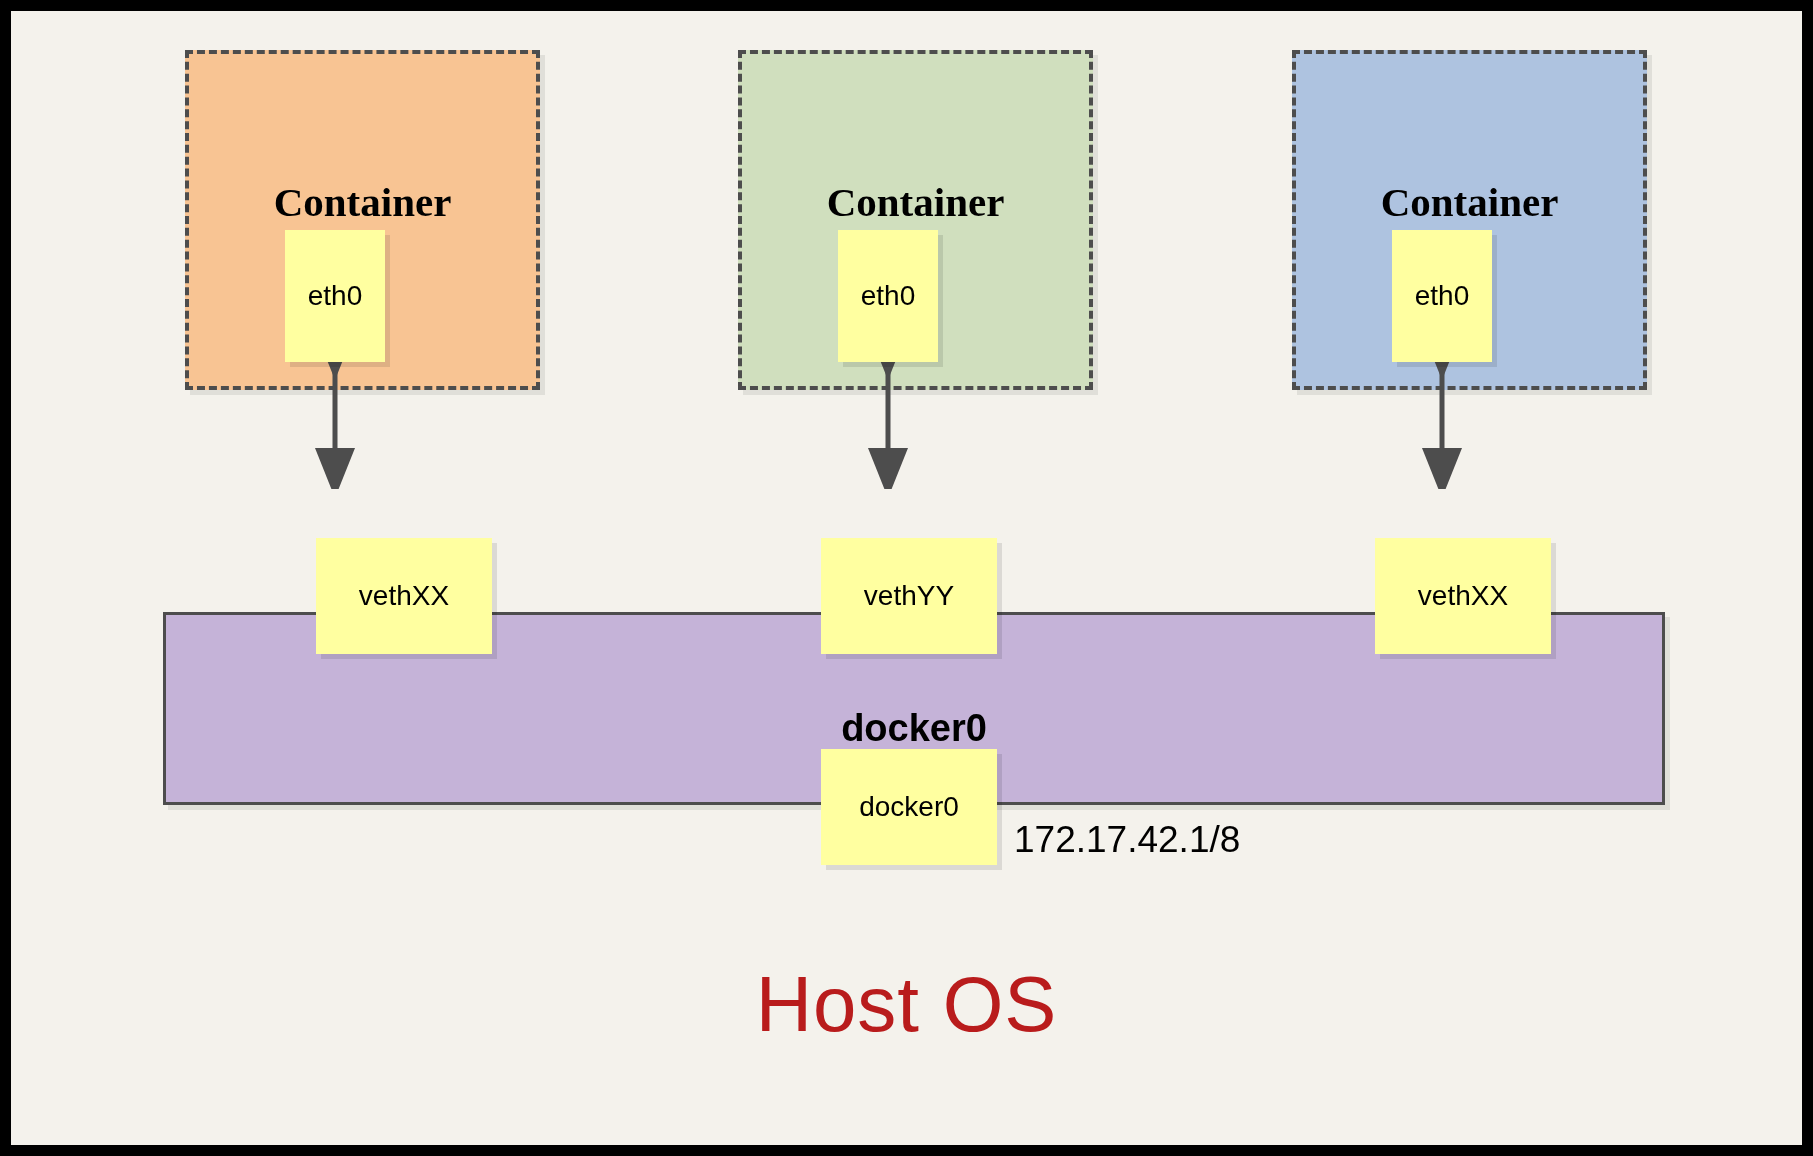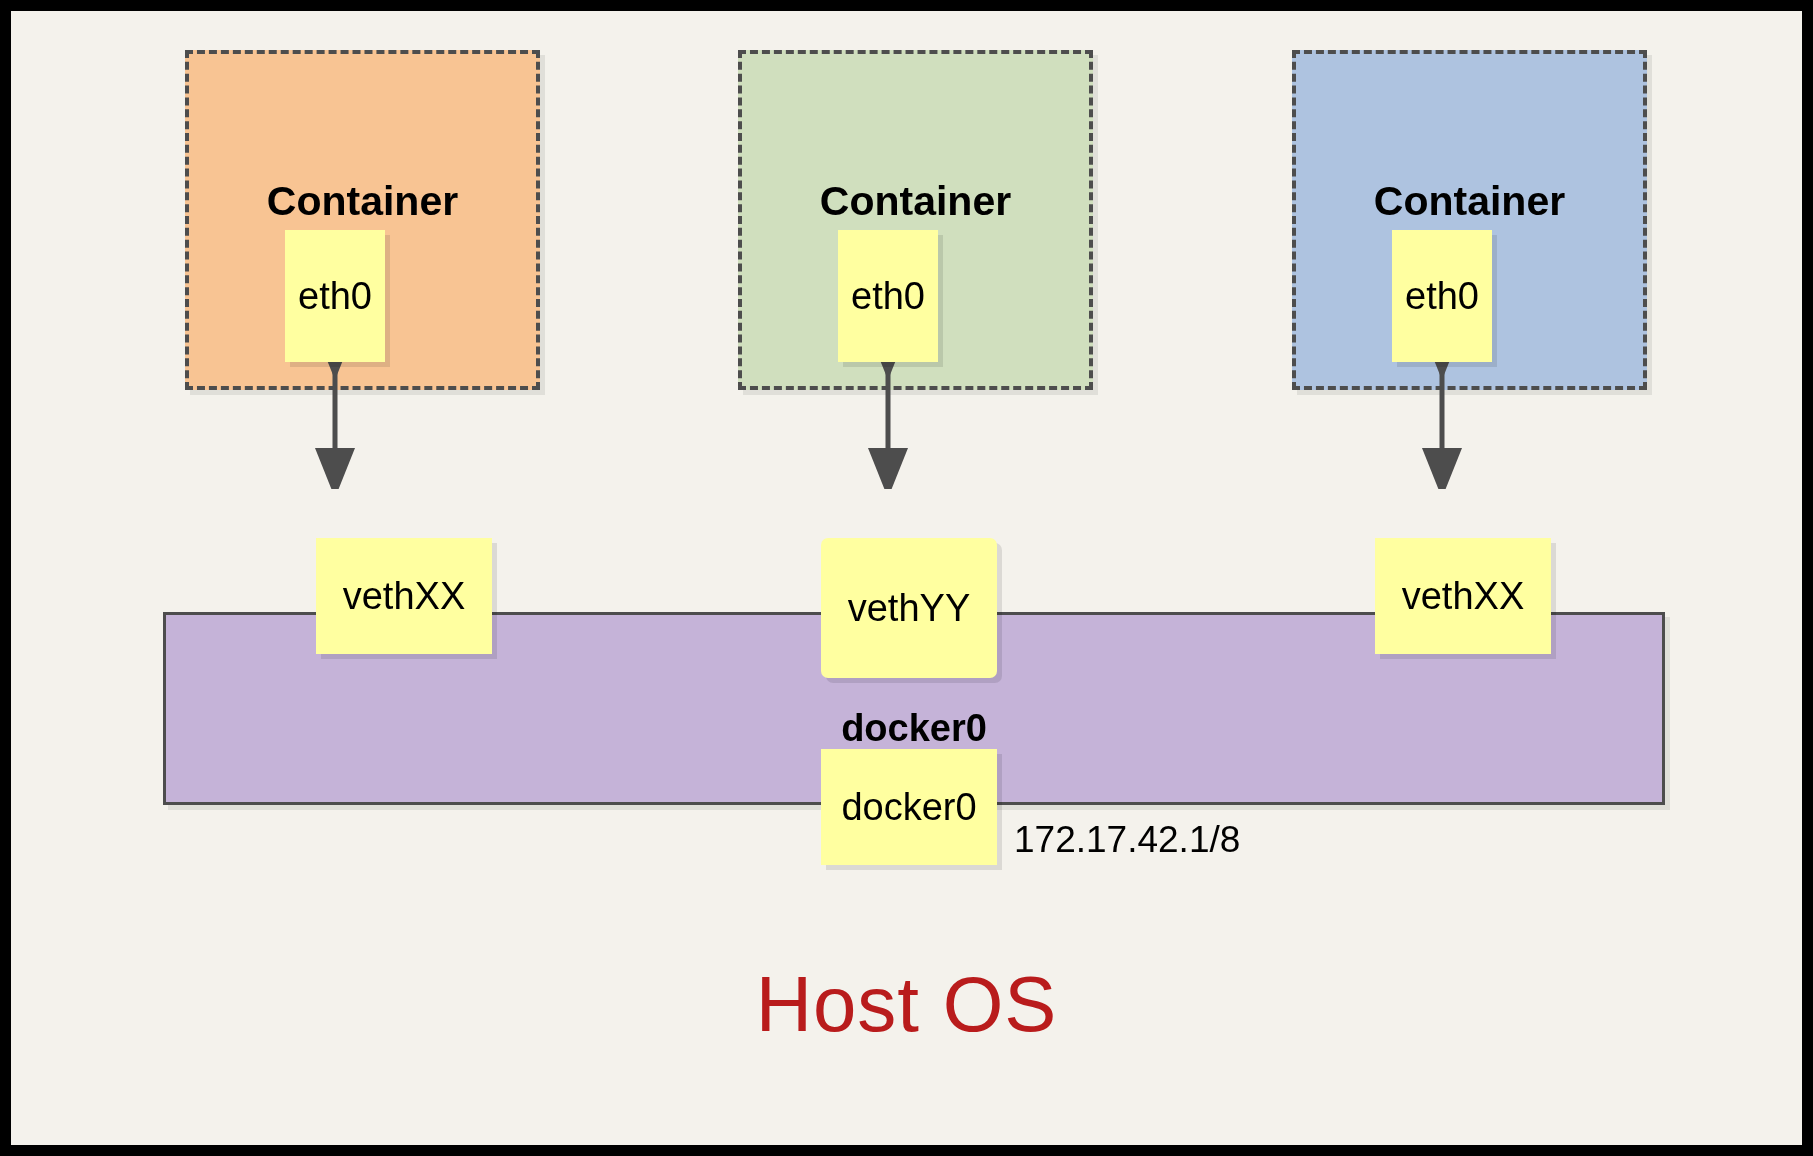--- a/index.html
+++ b/index.html
@@ -32,20 +32,21 @@
     background: #f4f2ec;
     overflow: hidden;
   }
 
   
   .container-box {
     position: absolute;
     box-sizing: border-box;
     border: 4px dashed #4d4d4d;
     box-shadow: 5px 5px 0 0 rgba(0,0,0,0.08);
+    font-family: Liberation Serif, serif;
   }
   .container-title {
     position: absolute;
     left: 0;
     right: 0;
     top: 124px;
     text-align: center;
     font-size: 41px;
     font-weight: bold;
     color: #000000;
@@ -54,21 +55,21 @@
 
   
   .iface-box {
     position: absolute;
     background: #ffffa0;
     box-sizing: border-box;
     box-shadow: 5px 5px 0 0 rgba(0,0,0,0.10);
     display: flex;
     align-items: center;
     justify-content: center;
-    font-size: 38px;
+    font-size: 28px;
     color: #000000;
     z-index: 40;
   }
 
   
   #bridge-bar {
     position: absolute;
     left: 152px;
     top: 601px;
     width: 1502px;
@@ -156,21 +157,21 @@
             <path d="M0,0 L10,4 L0,8 z" fill="#4d4d4d"></path>
           </marker>
           <marker id="ah2b" markerWidth="10" markerHeight="8" refX="5" refY="4" orient="auto">
             <path d="M0,0 L10,4 L0,8 z" fill="#4d4d4d"></path>
           </marker>
         </defs>
         <line x1="30" y1="16" x2="30" y2="134" stroke="#4d4d4d" stroke-width="5" marker-start="url(#ah2)" marker-end="url(#ah2b)"></line>
       </svg>
     </div>
 
-    <div class="iface-box" style="left:810px; top:527px; width:176px; height:140px;border-radius:7px;">vethYY</div>
+    <div class="iface-box" style="left:810px; top:527px; width:176px; height:116px;">vethYY</div>
 
     <div class="container-box" style="left:1281px; top:39px; width:355px; height:340px; background:#aec3e0;">
       <div class="container-title">Container</div>
     </div>
     <div class="iface-box" style="left:1381px; top:219px; width:100px; height:132px;">eth0</div>
 
     <div class="arrow" style="left:1401px; top:328px; width:60px; height:150px;">
       <svg width="60" height="150" viewBox="0 0 60 150">
         <defs>
           <marker id="ah3" markerWidth="10" markerHeight="8" refX="5" refY="4" orient="auto">

